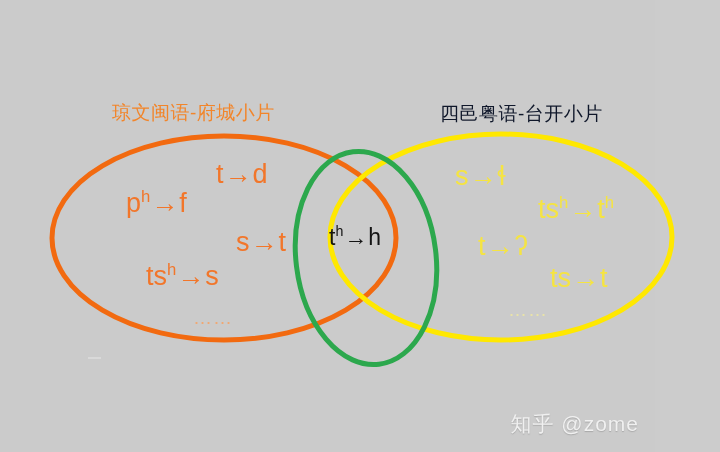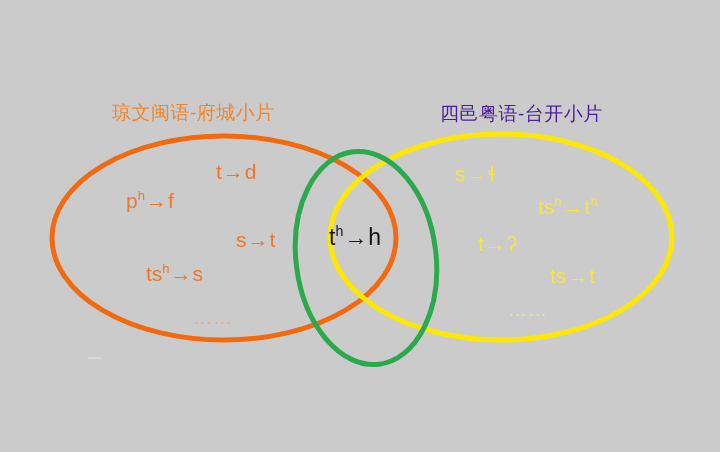--- a/index.html
+++ b/index.html
@@ -39,31 +39,31 @@
     font-weight: 400;
   }
   #title-orange {
     left: 112px;
     top: 103px;
     color: #f2852a;
   }
   #title-yellow {
     left: 440px;
     top: 104px;
-    color: #4c1d95;
+    color: #0f172a;
   }
   #title-green {
     left: 300px;
     top: 365px;
     color: #3bb05c;
     font-weight: 600;
   }
   
   .rule {
-    font-size: 21px;
+    font-size: 27px;
     font-weight: 400;
   }
   .rule sup {
     font-size: 0.62em;
     vertical-align: super;
     line-height: 0;
   }
   .rule .arw {
     padding: 0 1px;
   }
@@ -162,14 +162,15 @@
   <div class="lbl rule yellow-rule" id="rule-t-glottal">
     <span>t</span><span class="arw">→</span><span>ʔ</span>
   </div>
 
   <div class="lbl rule yellow-rule" id="rule-ts-t">
     <span>ts</span><span class="arw">→</span><span>t</span>
   </div>
 
   <div class="lbl" id="dots-yellow">……</div>
 
+  <div id="watermark">知乎 @zome</div>
 
 </div>
 
 </body></html>

